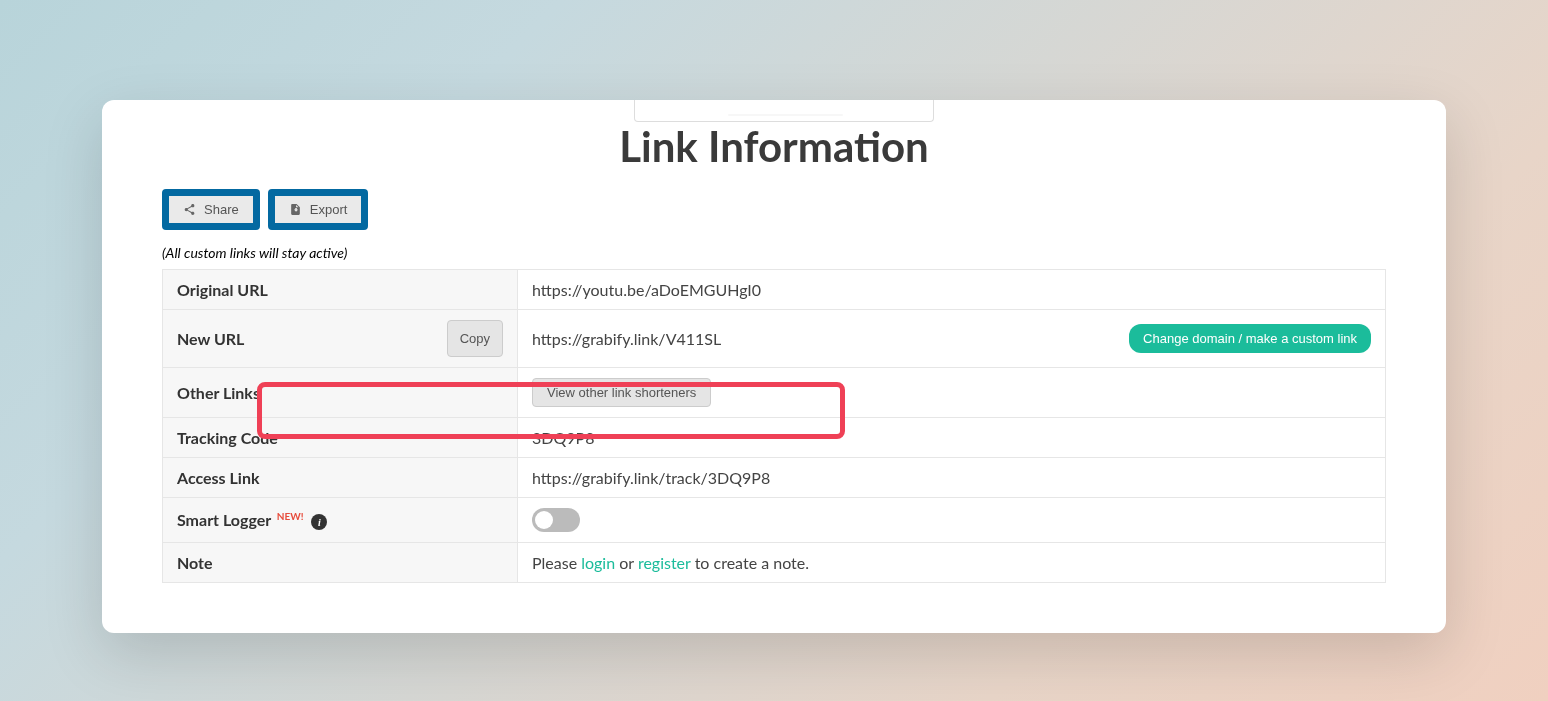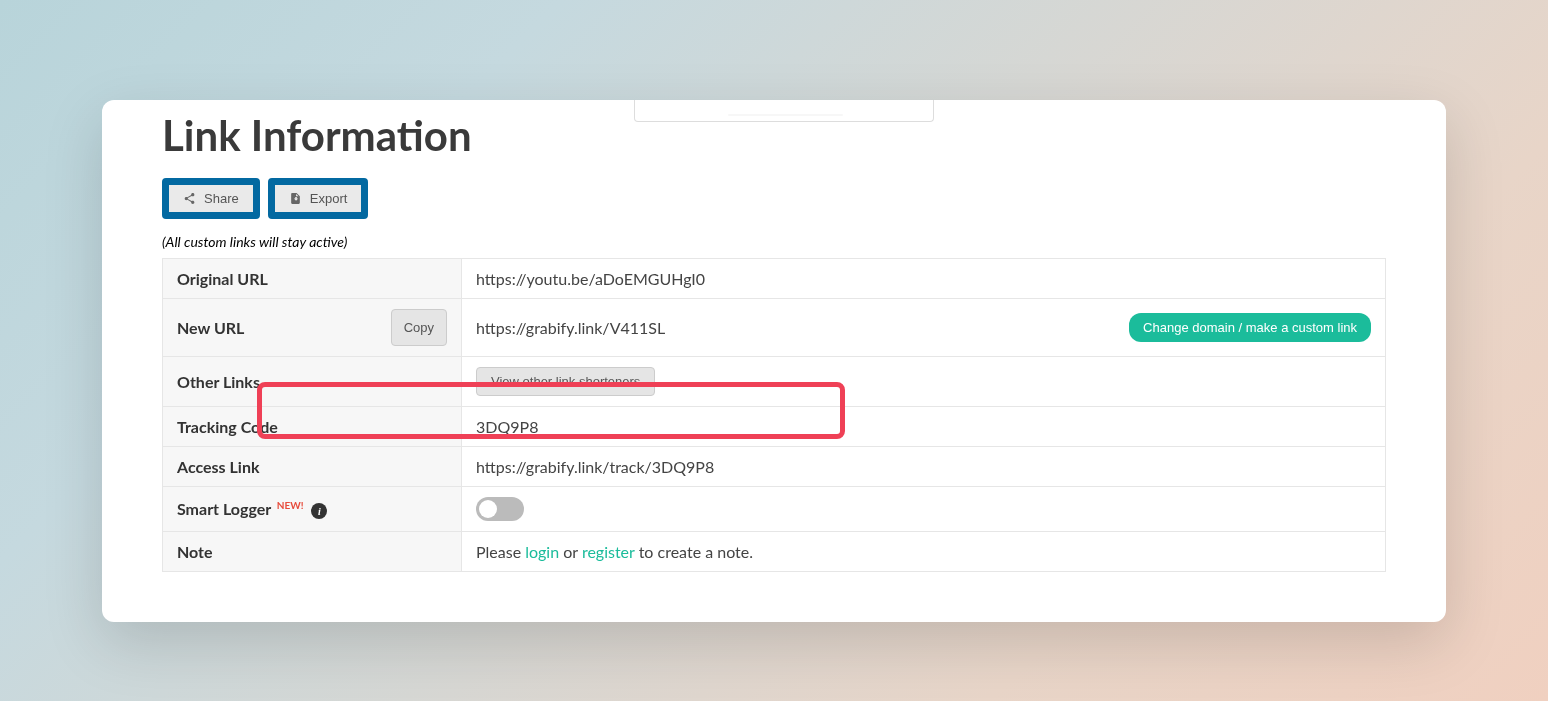--- a/index.html
+++ b/index.html
@@ -39,21 +39,22 @@
       bottom: 5px;
       width: 115px;
       height: 2px;
       background: rgba(0,0,0,0.03);
       border-radius: 2px;
     }
     h1 {
       font-size: 42px;
       font-weight: 700;
       color: #3a3a3a;
-      margin: 10px 0 18px;
+      margin: 21px 0 18px;
+      text-align: center;
     }
     .btn-group { margin-bottom: 14px; }
     .btn-small {
       display: inline-flex;
       align-items: center;
       gap: 8px;
       background: #eaeaea;
       border: 7px solid #0369a1;
       border-radius: 4px;
       padding: 6px 14px;
@@ -64,21 +65,21 @@
     }
     .note-text {
       font-style: italic;
       font-size: 14px;
       color: #000000;
       margin-bottom: 8px;
     }
     table { width: 100%; border-collapse: collapse; }
     td { border: 1px solid #e6e6e6; padding: 10px 14px; vertical-align: middle; }
     td.label {
-      width: 299px;
+      width: 355px;
       background: #f7f7f7;
       font-weight: 700;
       color: #333;
       font-size: 16px;
       margin-left: 12px;
     }
     td.value {
       background: #fff;
       color: #444;
       font-size: 16px;

